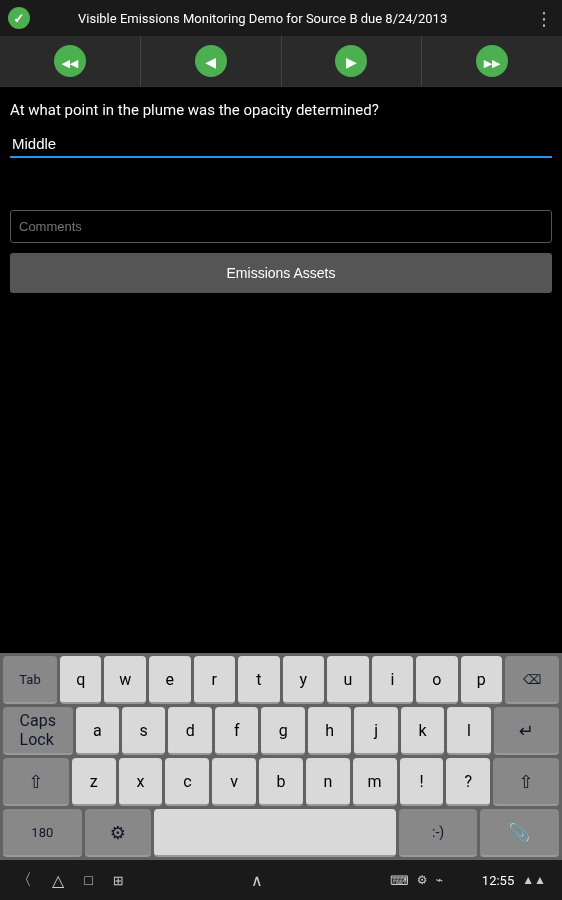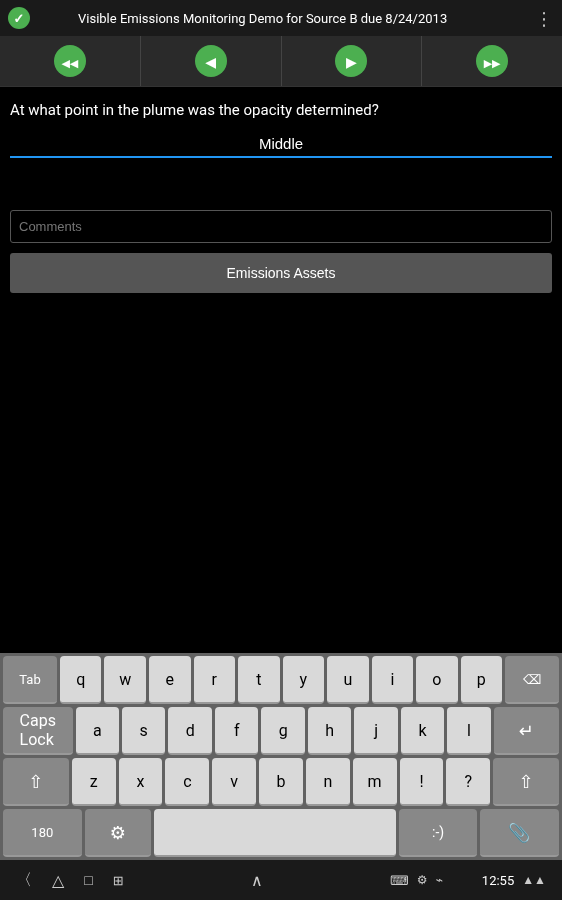--- a/index.html
+++ b/index.html
@@ -93,21 +93,20 @@
     .text-input {
       width: 100%;
       background: transparent;
       border: none;
       border-bottom: 2px solid #2196F3;
       color: #fff;
       font-size: 15px;
       padding: 4px 2px;
       outline: none;
       margin-bottom: 12px;
-      text-align: center;
     }
     .comments-input {
       width: 100%;
       background: transparent;
       border: 1px solid #555;
       border-radius: 3px;
       color: #999;
       font-size: 13px;
       padding: 8px;
       outline: none;
@@ -149,21 +148,21 @@
       font-size: 16px;
       color: #000;
       cursor: pointer;
       font-weight: 400;
       flex: 1;
       min-width: 0;
       border-bottom: 2px solid #999;
     }
     .key-dark {
       background: #888;
-      color: #ffffff;
+      color: #0f172a;
       font-size: 13px;
     }
     .key-tab {
       flex: 1.3;
       font-size: 13px;
     }
     .key-backspace {
       flex: 1.3;
     }
     .key-enter {

